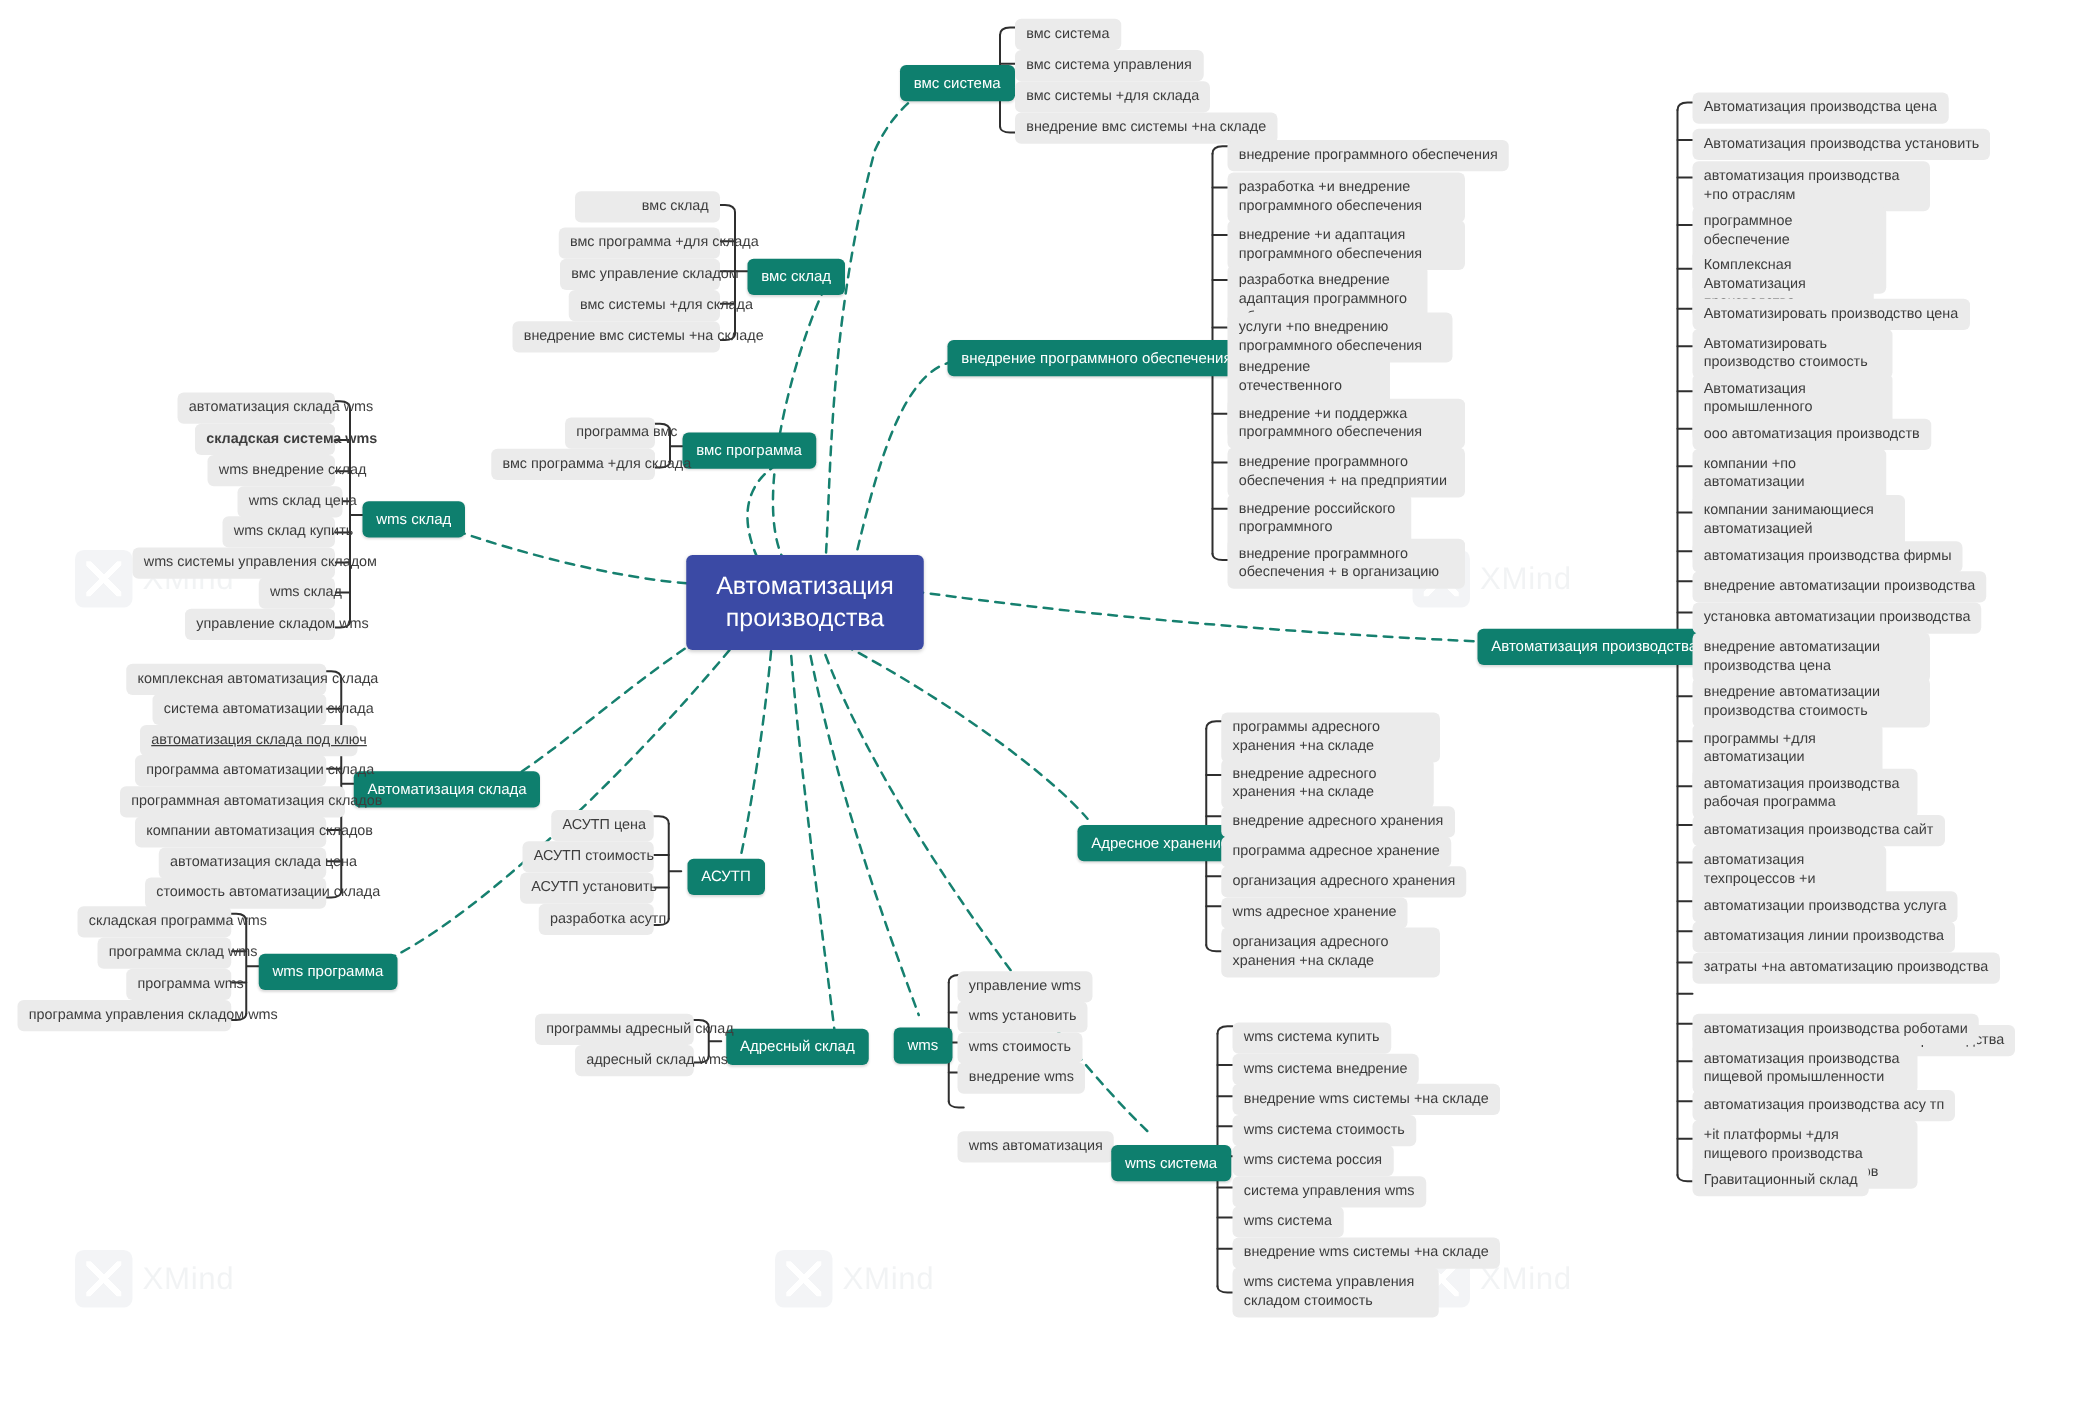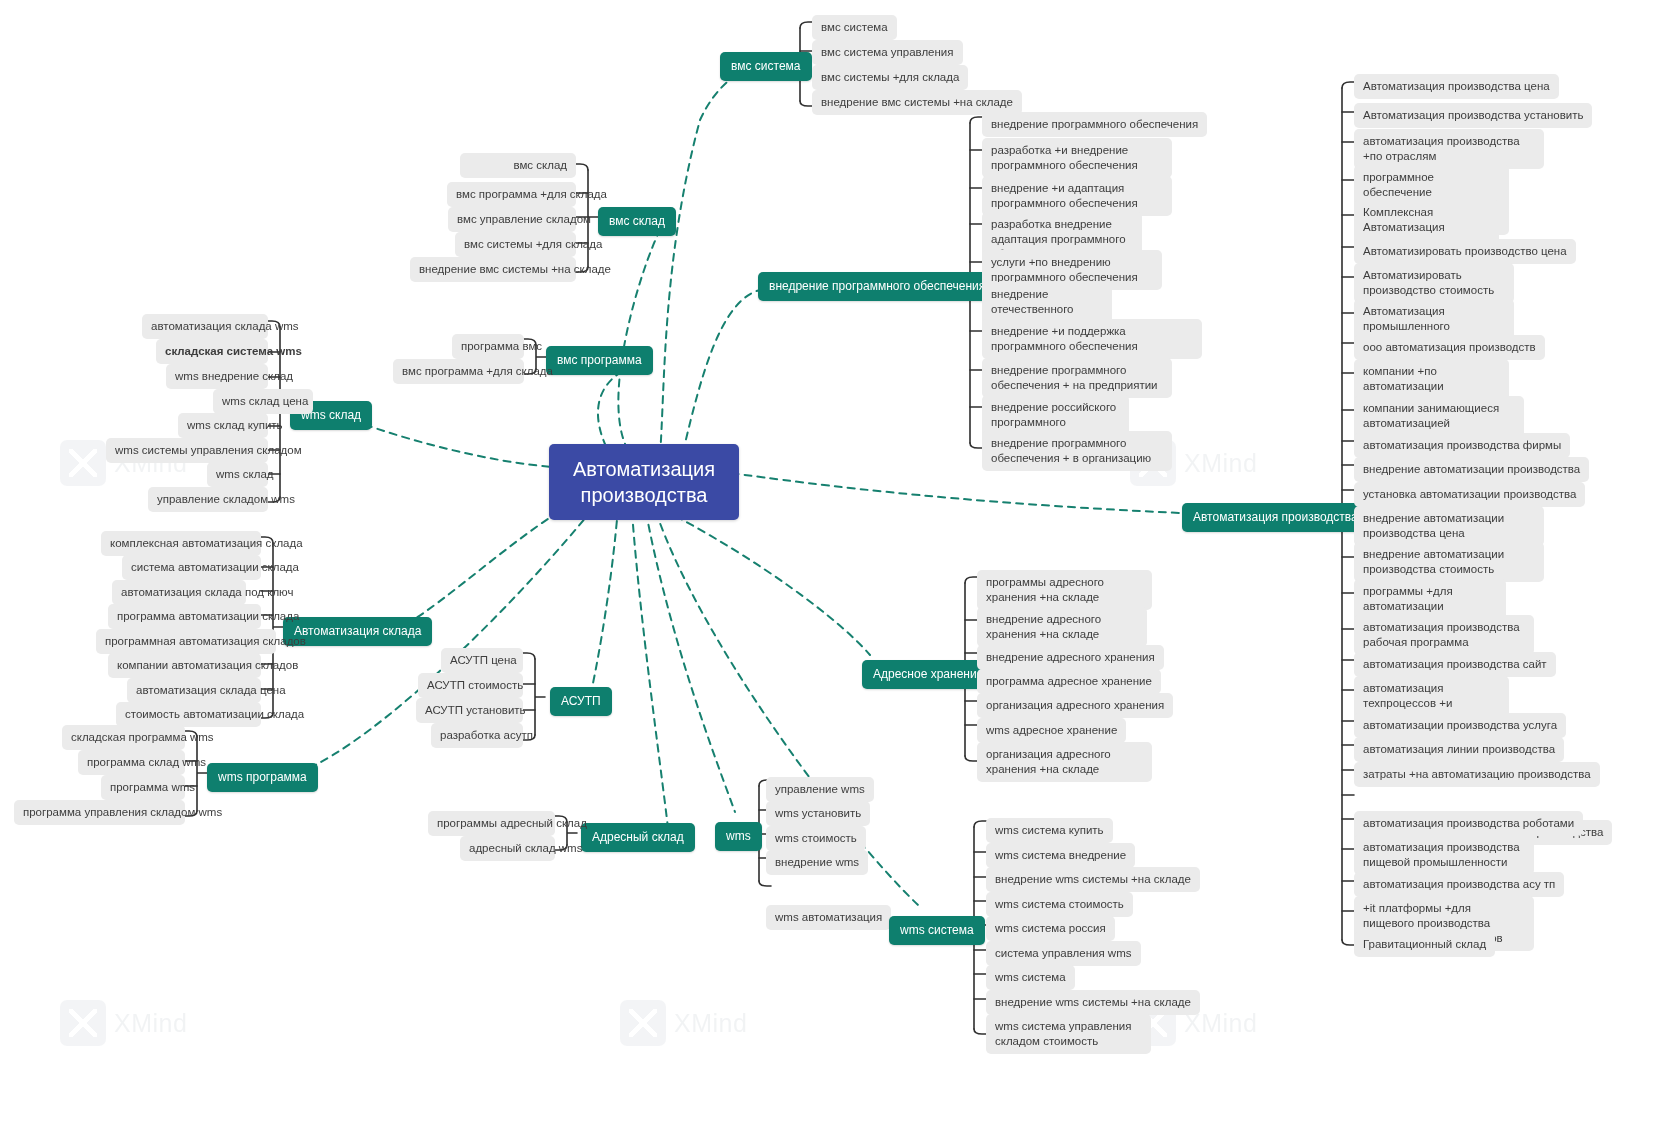--- a/index.html
+++ b/index.html
@@ -206,21 +206,21 @@
   <div class="node leaf ralign" style="left:452px; top:334px; width:72px;">программа вмс</div>
   <div class="node leaf ralign" style="left:393px; top:359px; width:131px;">вмс программа +для склада</div>
 
   <div class="node main" style="left:758px; top:272px;">внедрение программного обеспечения</div>
   <div class="node leaf" style="left:982px; top:112px;">внедрение программного обеспечения</div>
   <div class="node leaf wrap" style="left:982px; top:138px; width:190px;">разработка +и внедрение программного обеспечения</div>
   <div class="node leaf wrap" style="left:982px; top:176px; width:190px;">внедрение +и адаптация программного обеспечения</div>
   <div class="node leaf wrap" style="left:982px; top:212px; width:160px;">разработка внедрение адаптация программного обеспечения</div>
   <div class="node leaf wrap" style="left:982px; top:250px; width:180px;">услуги +по внедрению программного обеспечения</div>
   <div class="node leaf wrap" style="left:982px; top:282px; width:130px;">внедрение отечественного программного обеспечения</div>
-  <div class="node leaf wrap" style="left:982px; top:319px; width:220px;">внедрение +и поддержка программного обеспечения</div>
+  <div class="node leaf wrap" style="left:982px; top:319px; width:190px;">внедрение +и поддержка программного обеспечения</div>
   <div class="node leaf wrap" style="left:982px; top:358px; width:190px;">внедрение программного обеспечения + на предприятии</div>
   <div class="node leaf wrap" style="left:982px; top:395px; width:147px;">внедрение российского программного обеспечения</div>
   <div class="node leaf wrap" style="left:982px; top:431px; width:190px;">внедрение программного обеспечения + в организацию</div>
 
   <div class="node main" style="left:1182px; top:503px;">Автоматизация производства</div>
   <div class="node leaf" style="left:1354px; top:74px;">Автоматизация производства цена</div>
   <div class="node leaf" style="left:1354px; top:103px;">Автоматизация производства установить</div>
   <div class="node leaf wrap" style="left:1354px; top:129px; width:190px;">автоматизация производства +по отраслям</div>
   <div class="node leaf wrap" style="left:1354px; top:165px; width:155px;">программное обеспечение автоматизации производства</div>
   <div class="node leaf wrap" style="left:1354px; top:200px; width:145px;">Комплексная Автоматизация производства</div>
@@ -246,30 +246,30 @@
   <div class="node leaf" style="left:1354px; top:811px;">автоматизация производства роботами</div>
   <div class="node leaf wrap" style="left:1354px; top:835px; width:180px;">автоматизация производства пищевой промышленности</div>
   <div class="node leaf" style="left:1354px; top:872px;">автоматизация производства асу тп</div>
   <div class="node leaf wrap" style="left:1354px; top:896px; width:180px;">+it платформы +для пищевого производства автоматизация процессов</div>
   <div class="node leaf" style="left:1354px; top:932px;">Гравитационный склад</div>
 
   <div class="node main" style="left:290px; top:401px;">wms склад</div>
   <div class="node leaf ralign" style="left:142px; top:314px; width:126px;">автоматизация склада wms</div>
   <div class="node leaf ralign" style="left:156px; top:339px; width:112px;font-weight:bold;">складская система wms</div>
   <div class="node leaf ralign" style="left:166px; top:364px; width:102px;">wms внедрение склад</div>
-  <div class="node leaf ralign" style="left:190px; top:389px; width:100px;margin-left:23px;">wms склад цена</div>
+  <div class="node leaf ralign" style="left:190px; top:389px; width:84px;">wms склад цена</div>
   <div class="node leaf ralign" style="left:178px; top:413px; width:90px;">wms склад купить</div>
   <div class="node leaf ralign" style="left:106px; top:438px; width:162px;">wms системы управления складом</div>
   <div class="node leaf ralign" style="left:207px; top:462px; width:61px;">wms склад</div>
   <div class="node leaf ralign" style="left:148px; top:487px; width:120px;">управление складом wms</div>
 
   <div class="node main" style="left:283px; top:617px;">Автоматизация склада</div>
   <div class="node leaf ralign" style="left:101px; top:531px; width:160px;">комплексная автоматизация склада</div>
   <div class="node leaf ralign" style="left:122px; top:555px; width:139px;">система автоматизации склада</div>
-  <div class="node leaf ralign" style="left:112px; top:580px; width:134px;">автоматизация склада под ключ</div>
+  <div class="node leaf ralign" style="left:112px; top:580px; width:174px;text-decoration:underline;">автоматизация склада под ключ</div>
   <div class="node leaf ralign" style="left:108px; top:604px; width:153px;">программа автоматизации склада</div>
   <div class="node leaf ralign" style="left:96px; top:629px; width:180px;">программная автоматизация складов</div>
   <div class="node leaf ralign" style="left:108px; top:653px; width:153px;">компании автоматизация складов</div>
   <div class="node leaf ralign" style="left:127px; top:678px; width:134px;">автоматизация склада цена</div>
   <div class="node leaf ralign" style="left:116px; top:702px; width:145px;">стоимость автоматизации склада</div>
 
   <div class="node main" style="left:207px; top:763px;">wms программа</div>
   <div class="node leaf ralign" style="left:62px; top:725px; width:123px;">складская программа wms</div>
   <div class="node leaf ralign" style="left:78px; top:750px; width:107px;">программа склад wms</div>
   <div class="node leaf ralign" style="left:101px; top:775px; width:84px;">программа wms</div>

